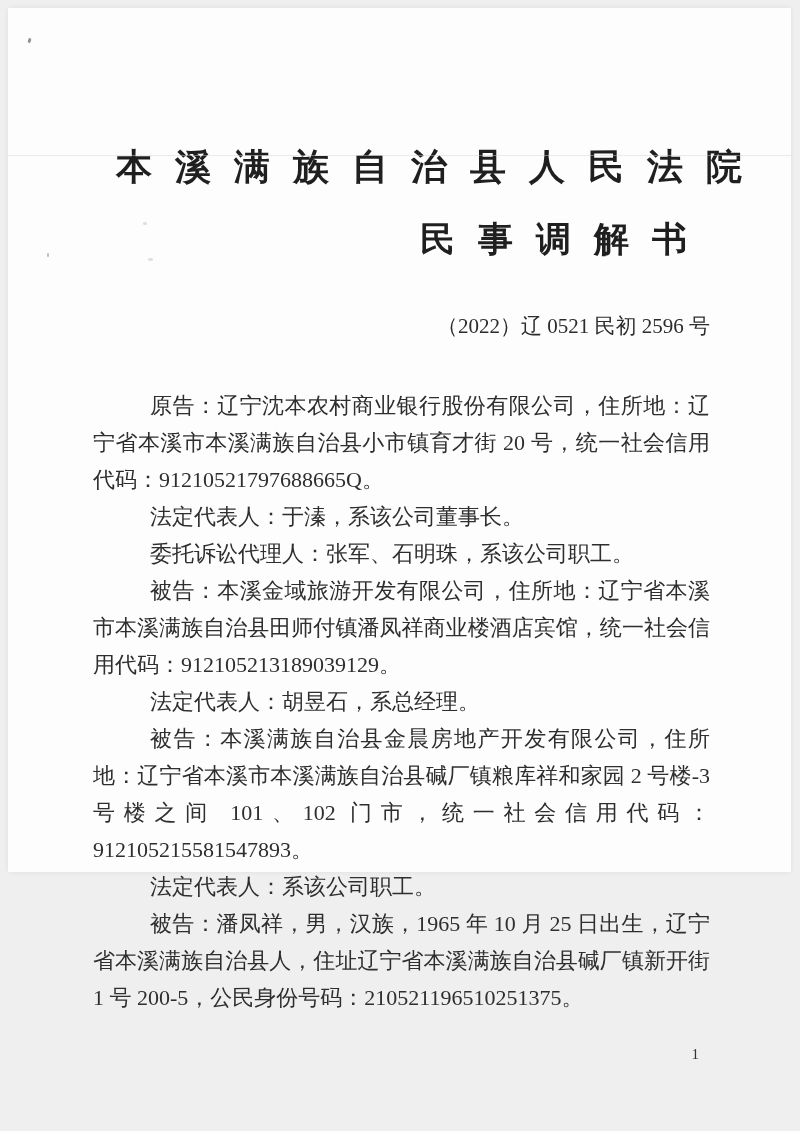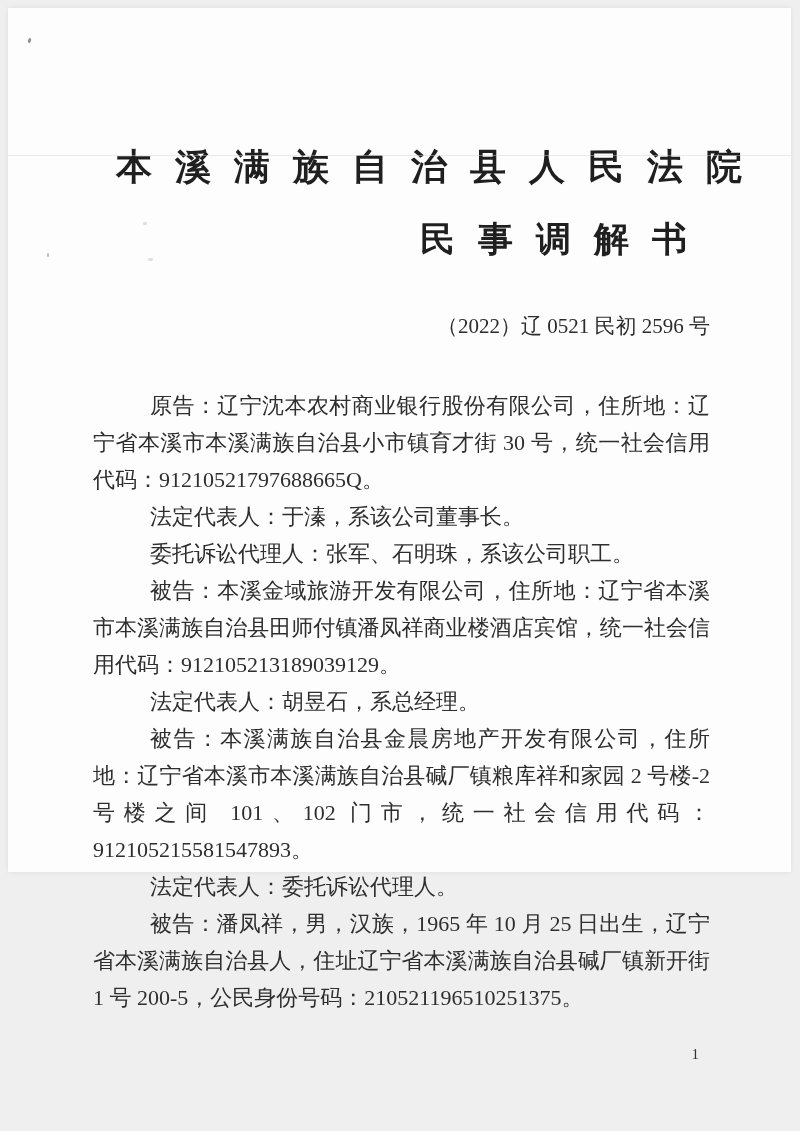--- a/index.html
+++ b/index.html
@@ -98,25 +98,25 @@
     <div class="speck a"></div>
     <div class="speck b"></div>
     <div class="speck c"></div>
     <div class="speck d"></div>
 
     <h1 class="title">本溪满族自治县人民法院</h1>
     <h2 class="subtitle">民事调解书</h2>
     <div class="case-number">（2022）辽 0521 民初 2596 号</div>
 
     <div class="body-text">
-      <p>原告：辽宁沈本农村商业银行股份有限公司，住所地：辽宁省本溪市本溪满族自治县小市镇育才街 30 号，统一社会信用代码：91210521797688665Q。</p>
+      <p>原告：辽宁沈本农村商业银行股份有限公司，住所地：辽宁省本溪市本溪满族自治县小市镇育才街 20 号，统一社会信用代码：91210521797688665Q。</p>
       <p>法定代表人：于溱，系该公司董事长。</p>
       <p>委托诉讼代理人：张军、石明珠，系该公司职工。</p>
       <p>被告：本溪金域旅游开发有限公司，住所地：辽宁省本溪市本溪满族自治县田师付镇潘凤祥商业楼酒店宾馆，统一社会信用代码：912105213189039129。</p>
       <p>法定代表人：胡昱石，系总经理。</p>
-      <p>被告：本溪满族自治县金晨房地产开发有限公司，住所地：辽宁省本溪市本溪满族自治县碱厂镇粮库祥和家园 2 号楼-2 号楼之间 101、102 门市，统一社会信用代码：912105215581547893。</p>
-      <p>法定代表人：委托诉讼代理人。</p>
+      <p>被告：本溪满族自治县金晨房地产开发有限公司，住所地：辽宁省本溪市本溪满族自治县碱厂镇粮库祥和家园 2 号楼-3 号楼之间 101、102 门市，统一社会信用代码：912105215581547893。</p>
+      <p>法定代表人：系该公司职工。</p>
       <p>被告：潘凤祥，男，汉族，1965 年 10 月 25 日出生，辽宁省本溪满族自治县人，住址辽宁省本溪满族自治县碱厂镇新开街 1 号 200-5，公民身份号码：210521196510251375。</p>
     </div>
 
     <div class="page-number">1</div>
   </div>
 </div>
 
 </body></html>

